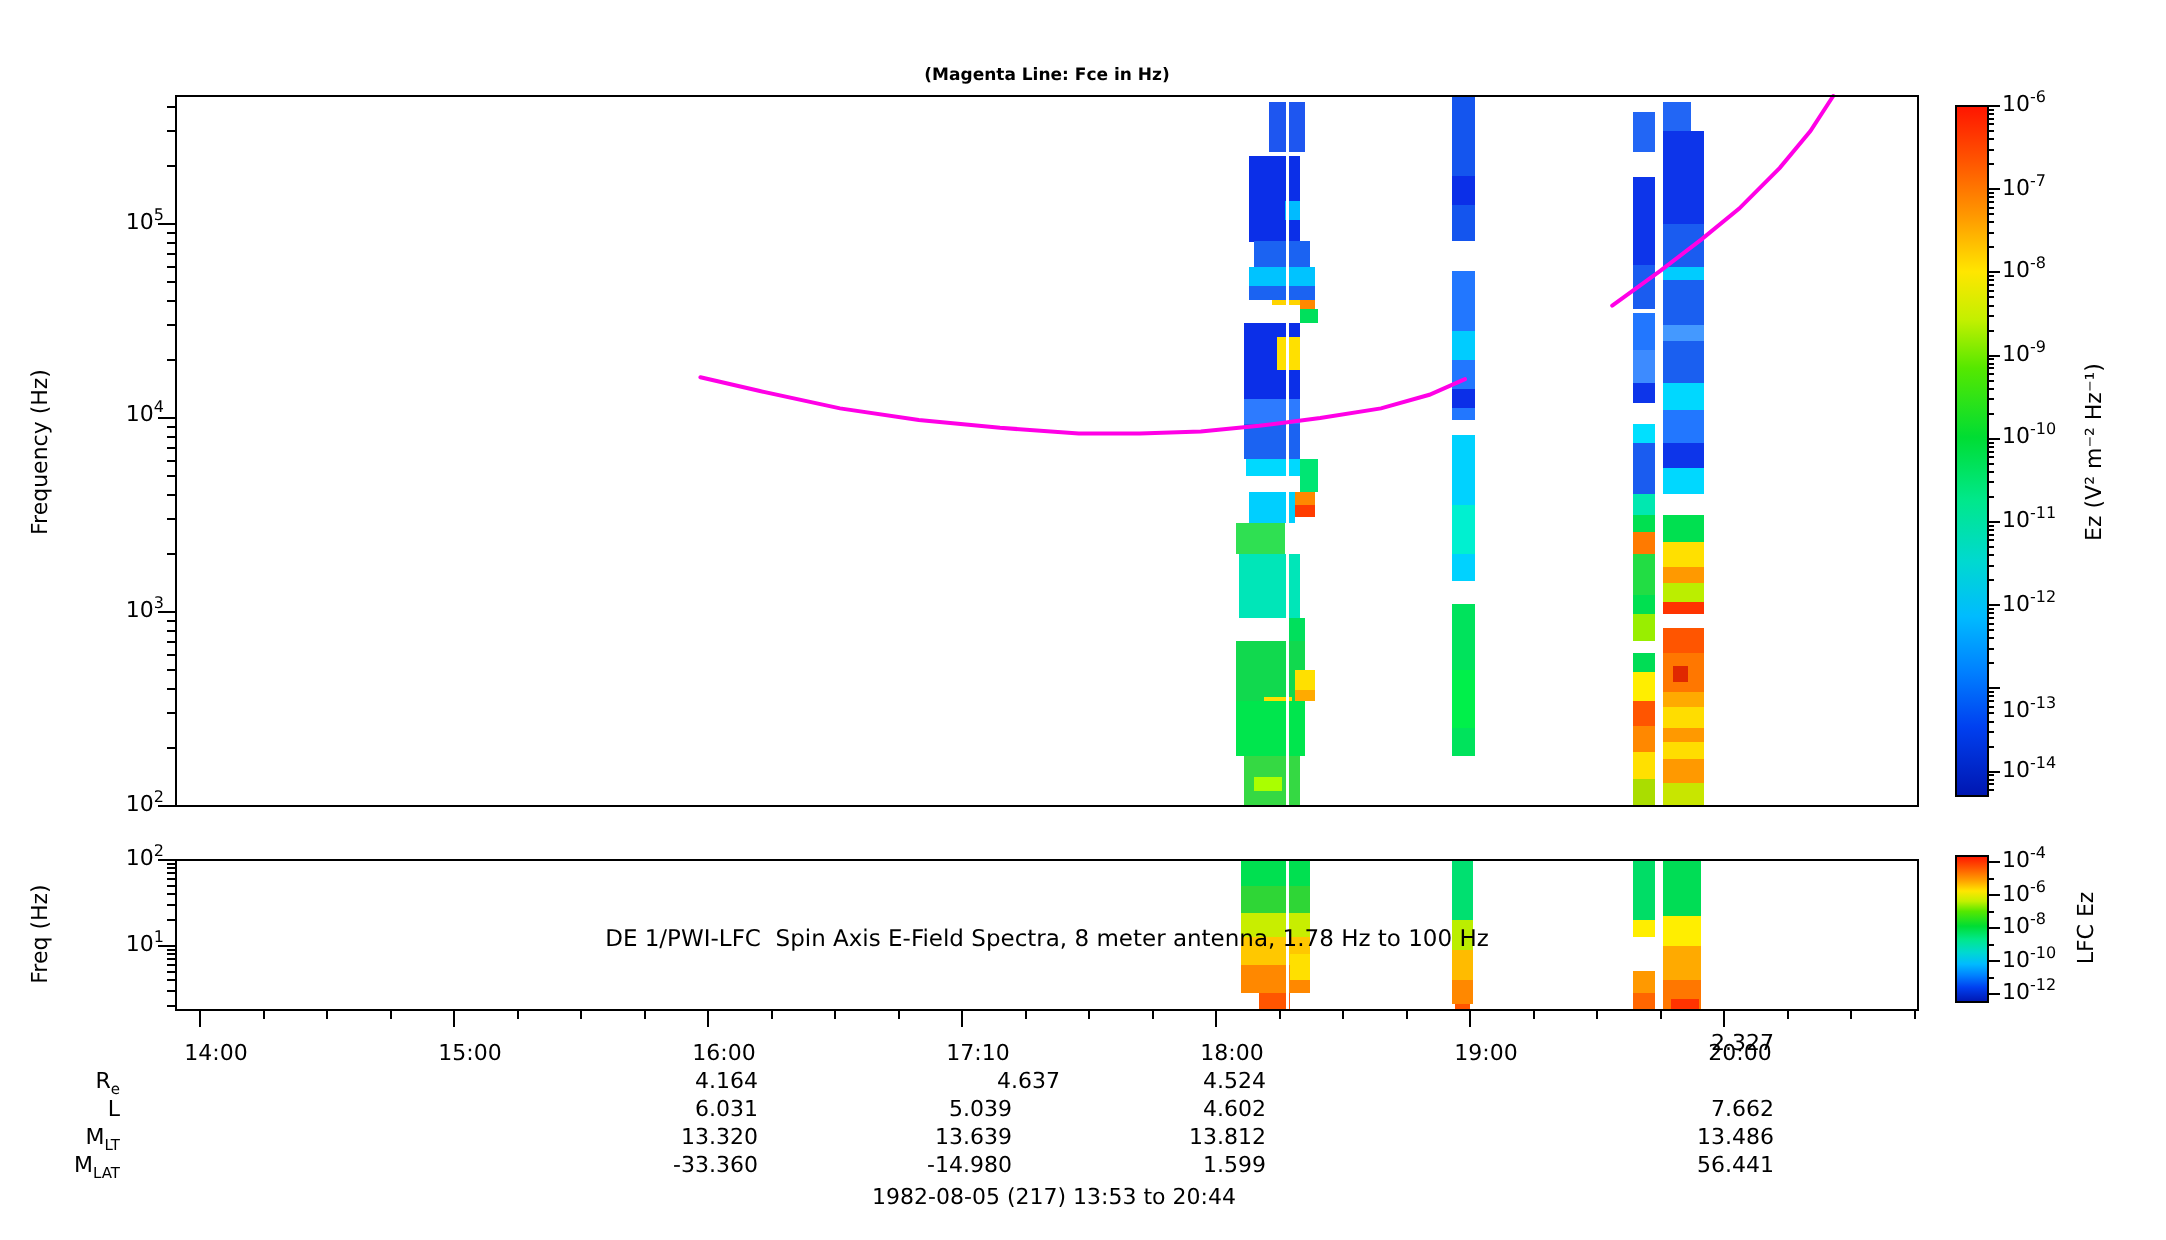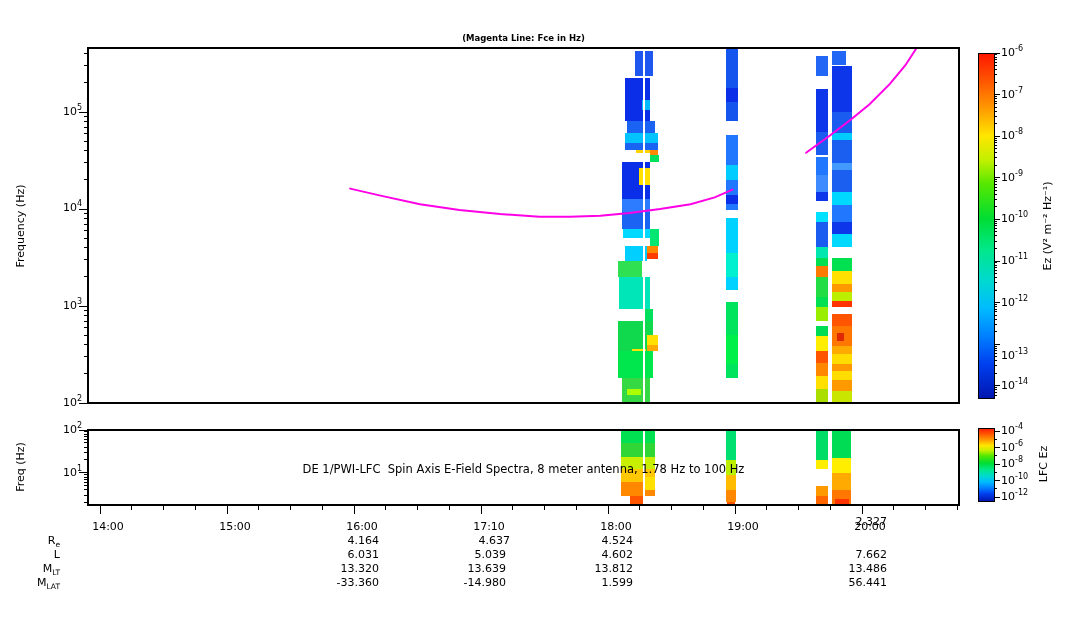--- a/index.html
+++ b/index.html
@@ -355,27 +355,28 @@
       <div class="abs tick" style="left: 1001px; top: 472.5px; width: 50px;">10<sup>-10</sup></div>
       <div class="abs tick" style="left: 1001px; top: 489px; width: 50px;">10<sup>-12</sup></div>
       <div class="abs ann right" style="left: 10px; top: 535px; width: 50px;">R<sub>e</sub></div>
       <div class="abs ann right" style="left: 10px; top: 549px; width: 50px;">L</div>
       <div class="abs ann right" style="left: 10px; top: 563px; width: 50px;">M<sub>LT</sub></div>
       <div class="abs ann right" style="left: 10px; top: 577px; width: 50px;">M<sub>LAT</sub></div>
       <div class="abs ann right" style="left: 289px; top: 535px; width: 90px;">4.164</div>
       <div class="abs ann right" style="left: 289px; top: 549px; width: 90px;">6.031</div>
       <div class="abs ann right" style="left: 289px; top: 563px; width: 90px;">13.320</div>
       <div class="abs ann right" style="left: 289px; top: 577px; width: 90px;">-33.360</div>
-      <div class="abs ann right" style="left: 420px; top: 535px; width: 90px;">4.637</div>
+      <div class="abs ann right" style="left: 440px; top: 535px; width: 90px;">4.637</div>
       <div class="abs ann right" style="left: 416px; top: 549px; width: 90px;">5.039</div>
       <div class="abs ann right" style="left: 416px; top: 563px; width: 90px;">13.639</div>
       <div class="abs ann right" style="left: 416px; top: 577px; width: 90px;">-14.980</div>
       <div class="abs ann right" style="left: 543px; top: 535px; width: 90px;">4.524</div>
       <div class="abs ann right" style="left: 543px; top: 549px; width: 90px;">4.602</div>
       <div class="abs ann right" style="left: 543px; top: 563px; width: 90px;">13.812</div>
       <div class="abs ann right" style="left: 543px; top: 577px; width: 90px;">1.599</div>
       <div class="abs ann right" style="left: 797px; top: 516px; width: 90px;">2.327</div>
       <div class="abs ann right" style="left: 797px; top: 549px; width: 90px;">7.662</div>
       <div class="abs ann right" style="left: 797px; top: 563px; width: 90px;">13.486</div>
       <div class="abs ann right" style="left: 797px; top: 577px; width: 90px;">56.441</div>
     </div>
 
+  <div class="abs ann center" style="left:367px;top:593px;width:320px;">1982-08-05 (217) 13:53 to 20:44</div>
 </div>
 
 </body></html>

